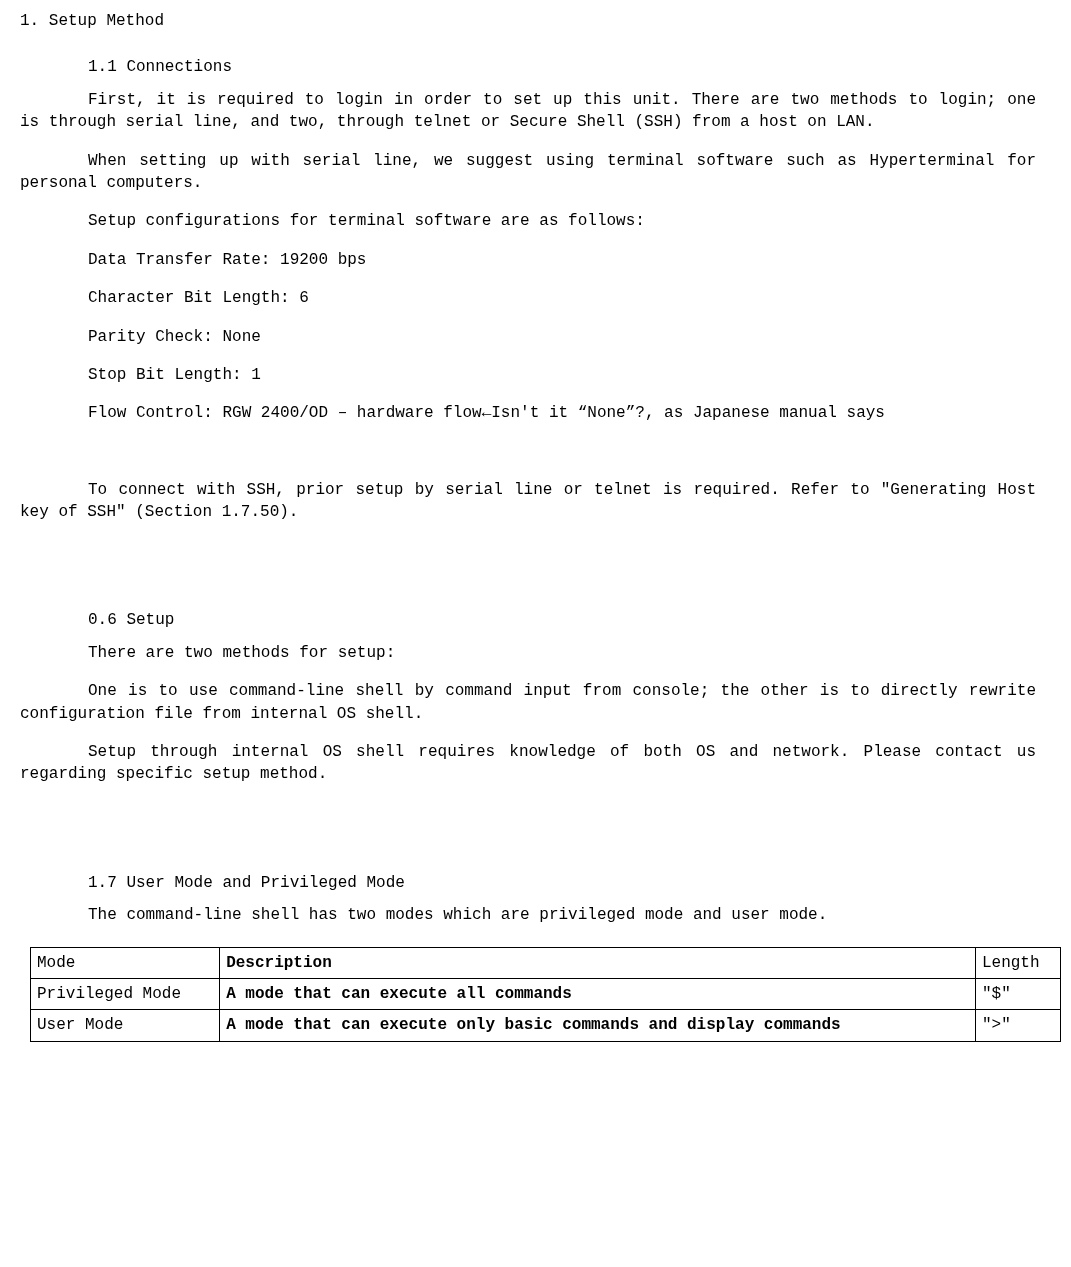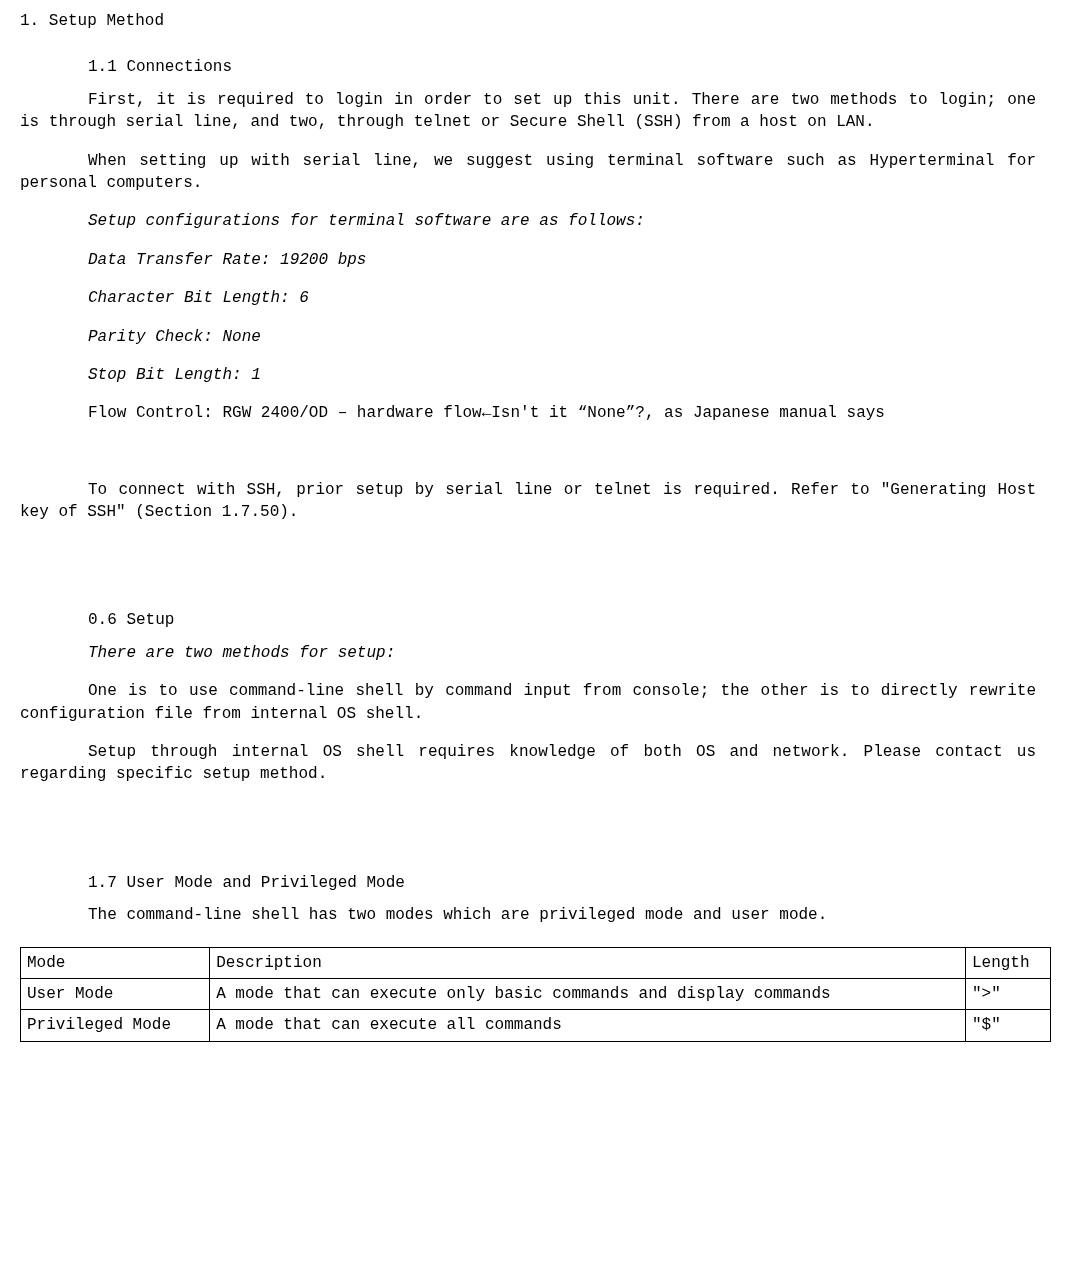--- a/index.html
+++ b/index.html
@@ -22,49 +22,49 @@
     }
     .para {
       margin: 0 15px 16px 0;
       text-align: justify;
       text-indent: 68px;
       font-family: Liberation Mono, monospace;
     }
     .config-line {
       margin: 0 0 16px 0;
       padding-left: 68px;
-      font-style: italic;
     }
     .flow-line {
       margin: 16px 0 16px 0;
       text-indent: 68px;
       text-align: justify;
     }
     .spacer {
       height: 38px;
     }
     .spacer-big {
       height: 70px;
     }
     table {
       border-collapse: collapse;
       width: 100%;
       margin-top: 20px;
+      margin-left: 10px;
     }
     td {
       border: 1px solid black;
       padding: 4px 6px;
       vertical-align: top;
       text-align: left;
       font-family: "Courier New", Courier, monospace;
       font-size: 16px;
     }
     td.mode-col { white-space: nowrap; }
     td.prompt-col { white-space: nowrap; }
-    td.desc-col { text-align: justify; }
+    td.desc-col { text-align: justify; font-weight: bold; }
   </style>
 </head>
 <body>
 
 <div class="section-title">1. Setup Method</div>
 
 <div class="subsection-title">1.1 Connections</div>
 
 <div class="para">First, it is required to login in order to set up this unit. There are two methods to login; one is through serial line, and two, through telnet or Secure Shell (SSH) from a host on LAN.</div>
 <div class="para">When setting up with serial line, we suggest using terminal software such as Hyperterminal for personal computers.</div>
@@ -92,23 +92,23 @@
 <div class="para">The command-line shell has two modes which are privileged mode and user mode.</div>
 
 <table>
   <tbody>
       <tr>
     <td class="mode-col">Mode</td>
     <td class="desc-col">Description</td>
     <td class="prompt-col">Length</td>
   </tr>
   <tr>
+    <td class="mode-col">Privileged Mode</td>
+    <td class="desc-col">A mode that can execute all commands</td>
+    <td class="prompt-col">"$"</td>
+  </tr>
+  <tr>
     <td class="mode-col">User Mode</td>
     <td class="desc-col">A mode that can execute only basic commands and display commands</td>
     <td class="prompt-col">"&gt;"</td>
-  </tr>
-  <tr>
-    <td class="mode-col">Privileged Mode</td>
-    <td class="desc-col">A mode that can execute all commands</td>
-    <td class="prompt-col">"$"</td>
   </tr>
 </tbody>
   </table>
 
 </body></html>

